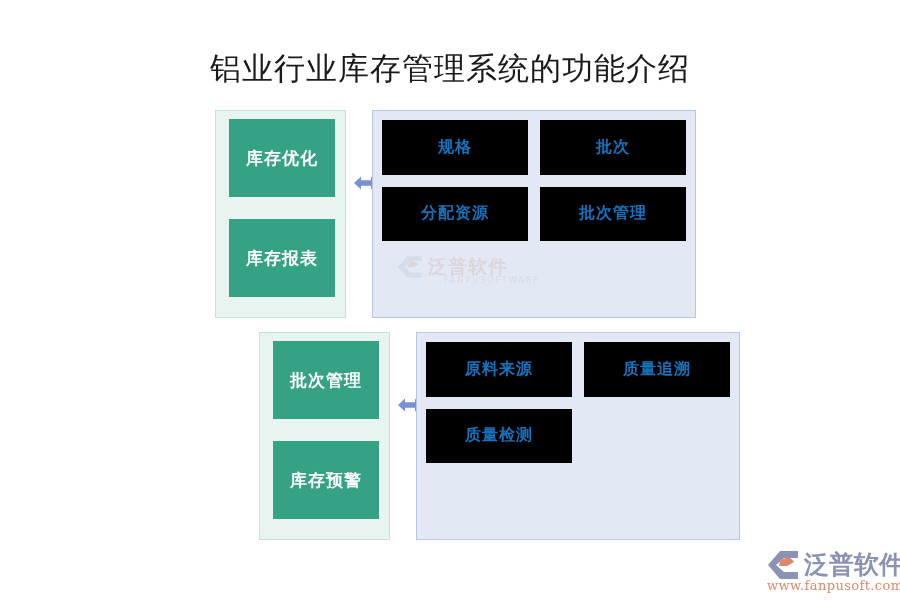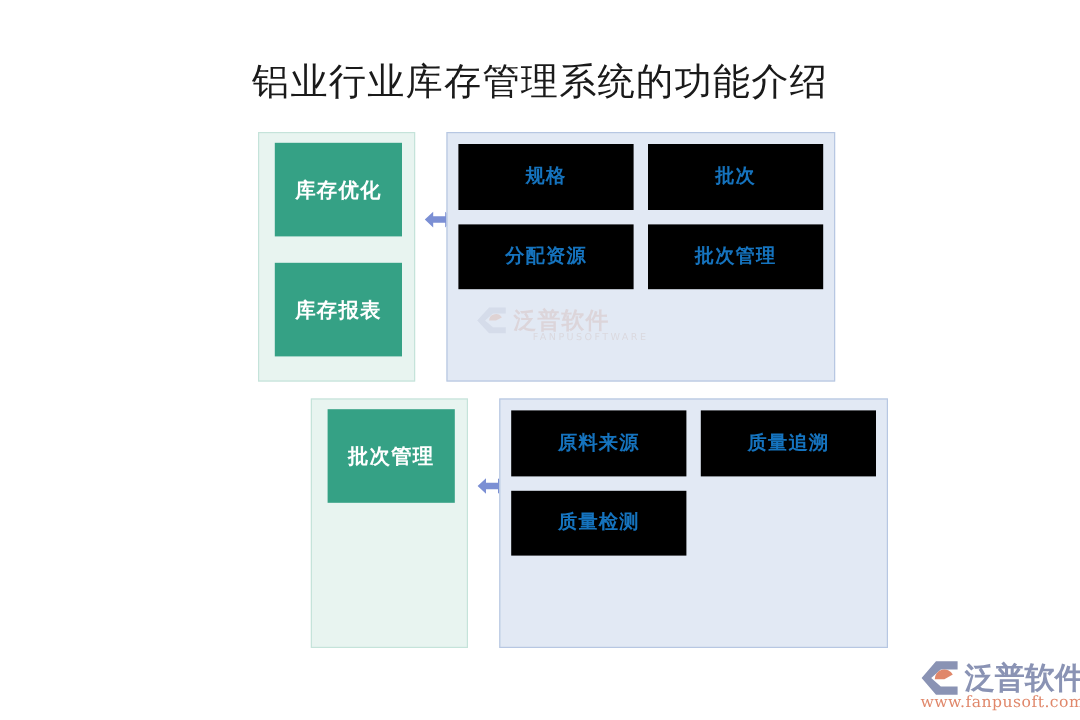--- a/index.html
+++ b/index.html
@@ -221,20 +221,21 @@
         <div class="card">分配资源</div>
         <div class="card">批次管理</div>
       </div>
 
     </div>
 
     <div class="band bottom">
 
       <div class="left-panel">
         <div class="green-box a">批次管理</div>
+        <div class="green-box b">库存预警</div>
       </div>
 
       <div class="arrow-connector">
         <svg width="26" height="26" viewBox="0 0 26 26">
           <path d="M1 13 L8 6.5 L8 10.3 L18 10.3 L18 6.5 L25 13 L18 19.5 L18 15.7 L8 15.7 L8 19.5 Z" fill="#7b8fd4"></path>
         </svg>
       </div>
 
       <div class="right-panel">
         <div class="card">原料来源</div>

